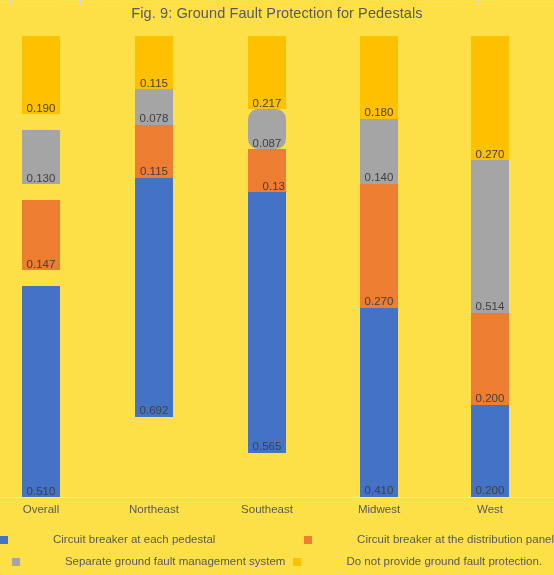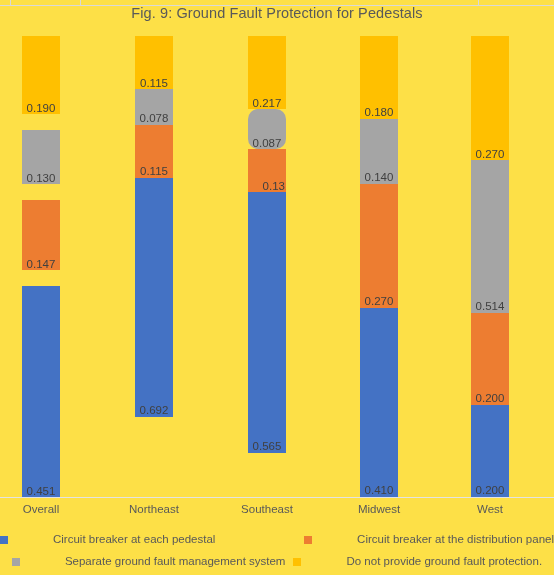--- a/index.html
+++ b/index.html
@@ -146,21 +146,21 @@
         <div class="seg" style="background: rgb(255, 192, 0); height: 87.59px;">
           <span>0.190</span>
         </div>
         <div class="seg" style="background: rgb(165, 165, 165); height: 59.93px;">
           <span>0.130</span>
         </div>
         <div class="seg" style="background: rgb(237, 125, 49); height: 78.37px;">
           <span>0.147</span>
         </div>
         <div class="seg" style="background: rgb(68, 114, 196); height: 235.11px;">
-          <span>0.451</span>
+          <span>0.510</span>
         </div>
       </div>
       <div class="bar" style="left: 135px;">
         <div class="seg" style="background: rgb(255, 192, 0); height: 53.015px;">
           <span>0.115</span>
         </div>
         <div class="seg" style="background: rgb(165, 165, 165); height: 35.958px;">
           <span>0.078</span>
         </div>
         <div class="seg" style="background: rgb(237, 125, 49); height: 53.015px;">

